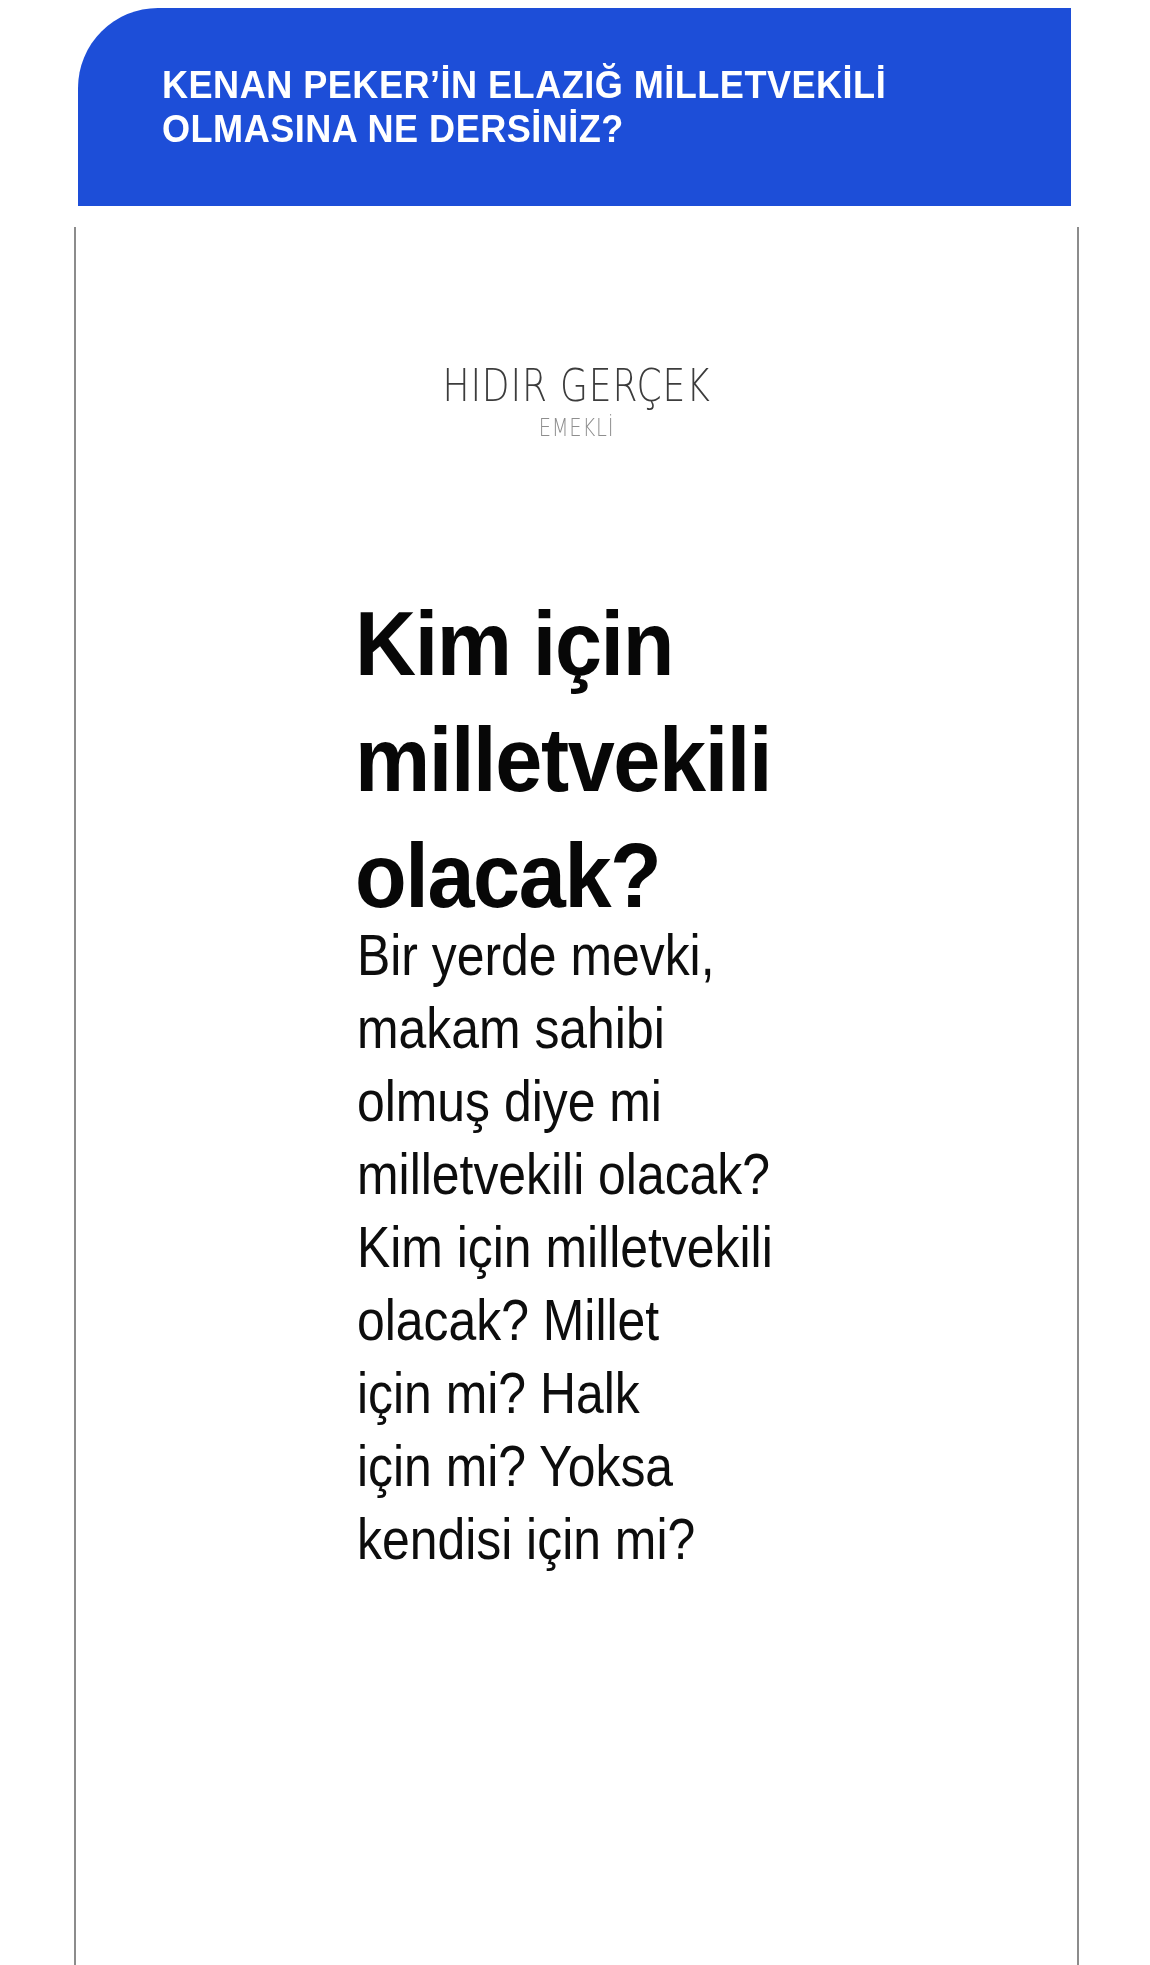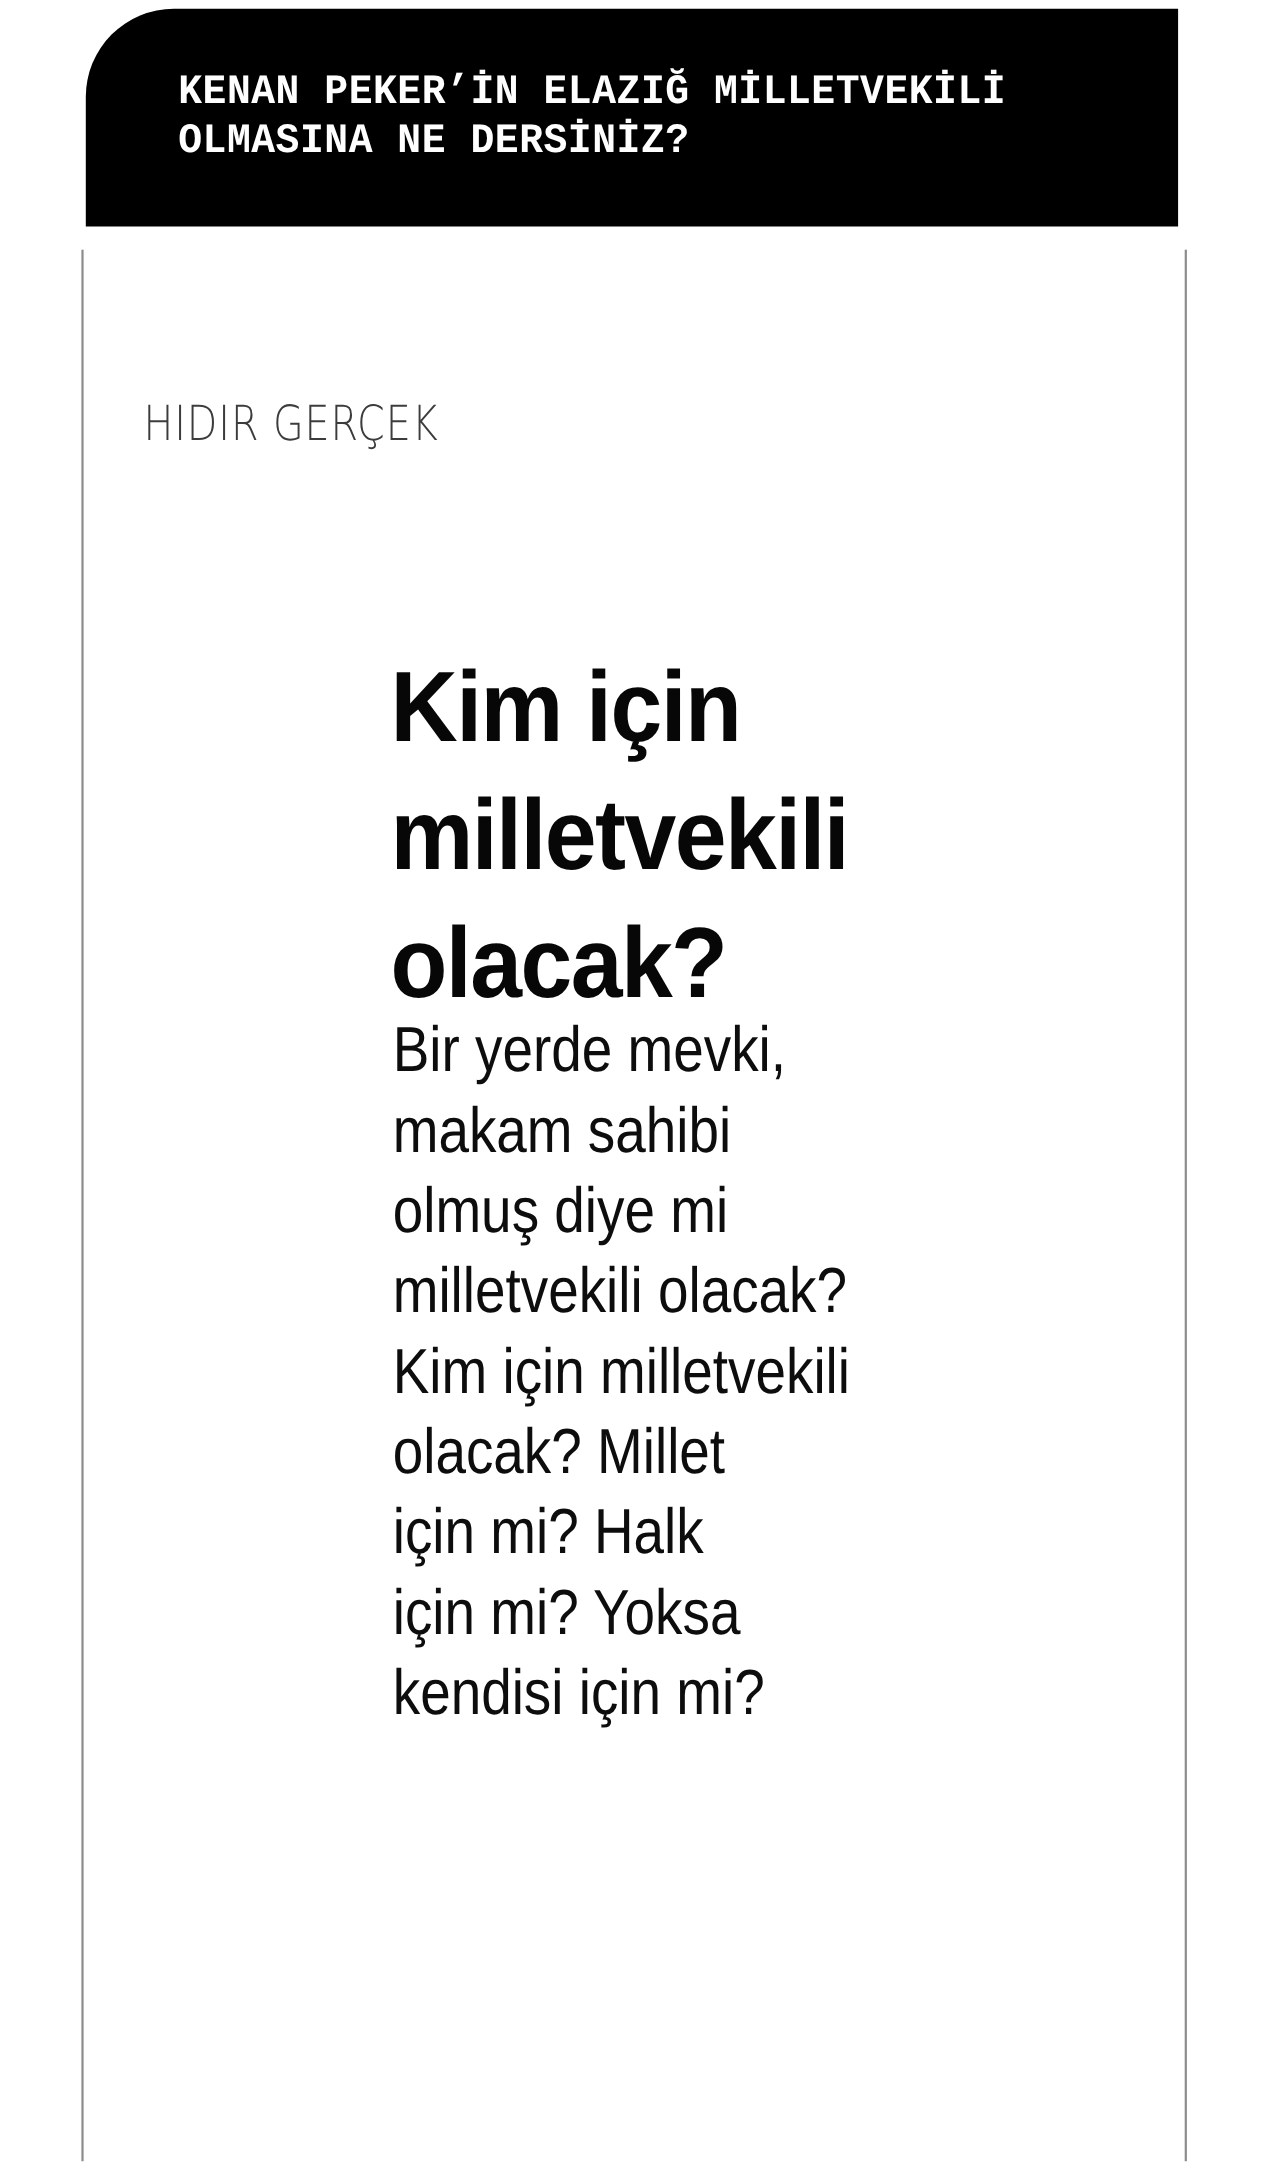--- a/index.html
+++ b/index.html
@@ -10,23 +10,22 @@
     font-family: "Liberation Sans", sans-serif;
     position: relative;
   }
   .page { position: absolute; inset: 0; width: 1150px; height: 1965px; }
 
   
   .banner {
     position: absolute;
     left: 78px; top: 8px;
     width: 993px; height: 198px;
-    background: #000000;
+    background: #1d4ed8;
     border-top-left-radius: 80px;
-    font-family: Liberation Mono, monospace;
   }
   .banner-text {
     position: absolute;
     left: 84px; top: 55px;
     transform: scaleX(0.95);
     transform-origin: left top;
     color: #ffffff;
     font-weight: bold;
     font-size: 38px;
     line-height: 44px;
@@ -41,21 +40,21 @@
     width: 1005px; height: 1738px;
     border-left: 2px solid #8C8C8C;
     border-right: 2px solid #8C8C8C;
     background: #ffffff;
   }
 
   
   .byline {
     position: absolute;
     left: 74px; width: 1005px; top: 360px;
-    margin-left: 27px;
+    text-align: center;
   }
   .byline-name {
     display: inline-block;
     transform: scaleX(0.82);
     transform-origin: center top;
     font-family: "DejaVu Sans", "Liberation Sans", sans-serif;
     font-weight: 200;
     font-size: 44px;
     letter-spacing: 1px;
     color: #3C3C3C;
@@ -139,20 +138,23 @@
     <div class="banner-text">
       <div>KENAN PEKER’İN ELAZIĞ MİLLETVEKİLİ</div>
       <div>OLMASINA NE DERSİNİZ?</div>
     </div>
   </div>
 
   <div class="content-frame"></div>
 
   <div class="byline">
     <div class="byline-name">HIDIR GERÇEK</div>
+    <div class="byline-role">
+      <span>EMEKLİ</span>
+    </div>
   </div>
 
   <div class="headline">
     <div>Kim için</div>
     <div>milletvekili</div>
     <div>olacak?</div>
   </div>
 
   <div class="article-body">
     <div>Bir yerde mevki,</div>

